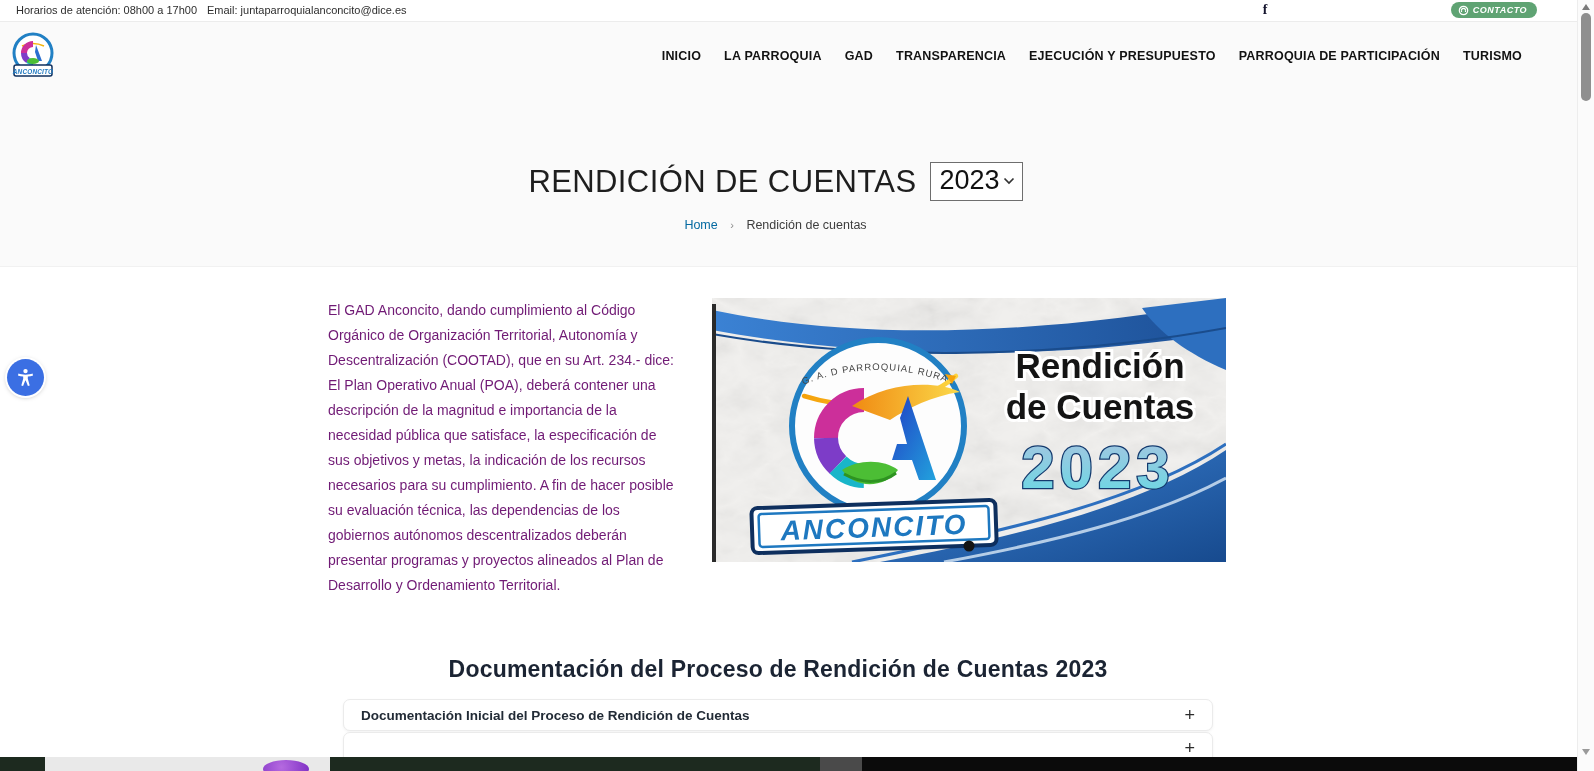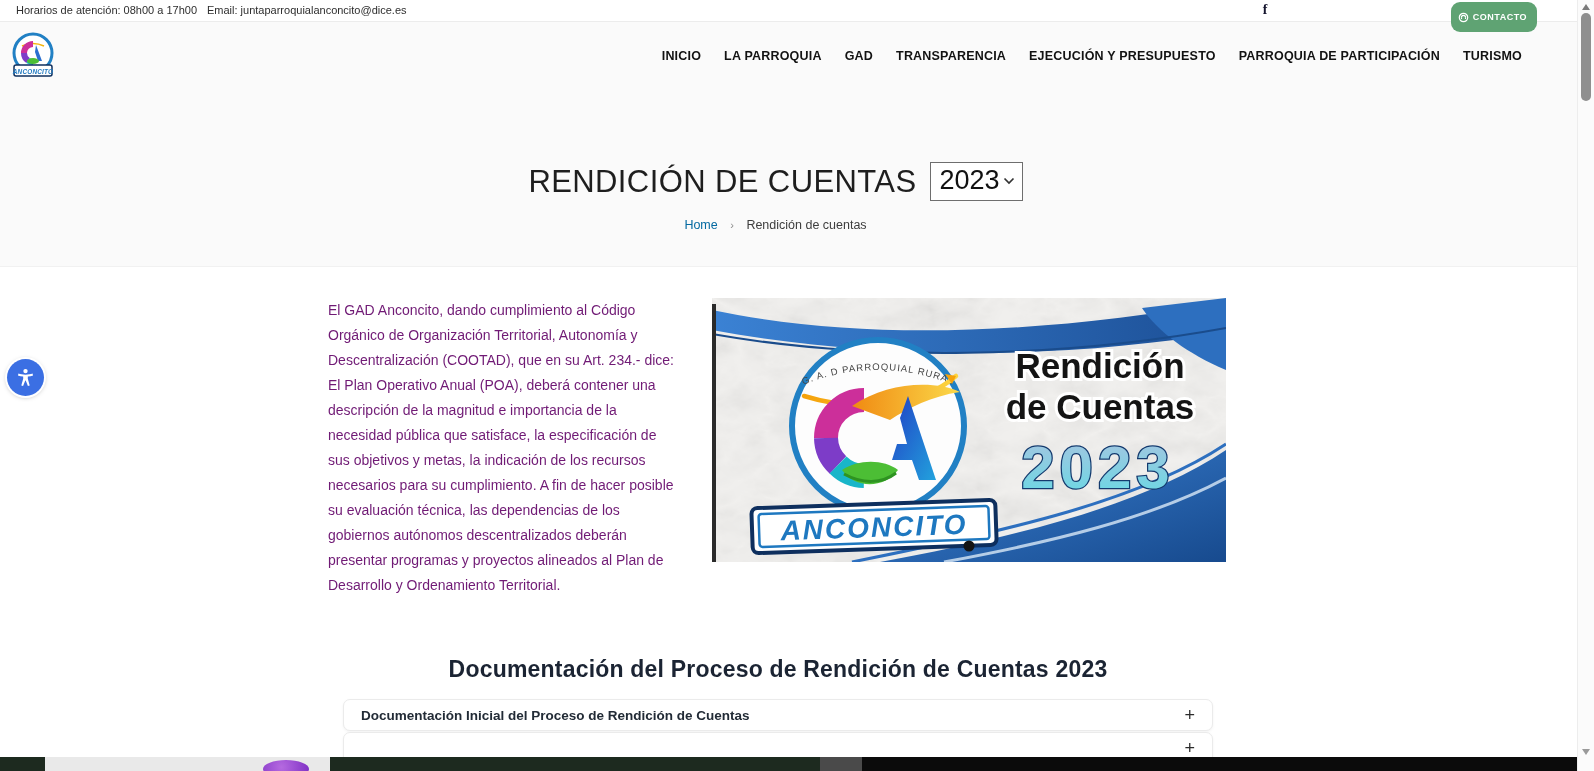--- a/index.html
+++ b/index.html
@@ -7,24 +7,24 @@
               font-family:"Liberation Sans", sans-serif; }
   .page { position:relative; width:1594px; height:771px; background:#fff; overflow:hidden; }
 
   
   .topbar { position:absolute; top:0; left:0; width:1594px; height:22px; background:#fff;
             border-bottom:1px solid #ececec; font-size:11px; color:#2e2e2e; z-index:5; }
   .topbar .hours  { position:absolute; left:16px;  top:4px; }
   .topbar .email  { position:absolute; left:207px; top:4px; }
   .fb { position:absolute; left:1258px; top:2px; width:14px; text-align:center;
         font-family:"Liberation Serif", serif; font-weight:bold; font-size:14px; color:#15152e; cursor:pointer; }
-  .contact-btn { position:absolute; right:57px; top:2px; height:30px; padding:0 10px 0 7px;
+  .contact-btn { position:absolute; right:57px; top:2px; height:16px; padding:0 10px 0 7px;
                  border:none; border-radius:9px; background:#5fa373; color:#fff; font-size:9px;
                  font-weight:bold; letter-spacing:.5px; display:flex; align-items:center; gap:4px;
-                 cursor:pointer; font-family:inherit; }
+                 cursor:pointer; font-family:inherit;font-style:italic; }
 
   
   .headerbar { position:absolute; top:22px; left:0; width:1577px; height:68px; background:#fafafa;
                display:flex; align-items:center; padding:0 55px 0 8px; }
   .logo { width:50px; height:50px; cursor:pointer; }
   .mainnav { margin-left:auto; display:flex; gap:23px; font-size:12.5px; font-weight:700;
              color:#121212; letter-spacing:.2px; white-space:nowrap; }
   .mainnav span { cursor:pointer; }
 
   

